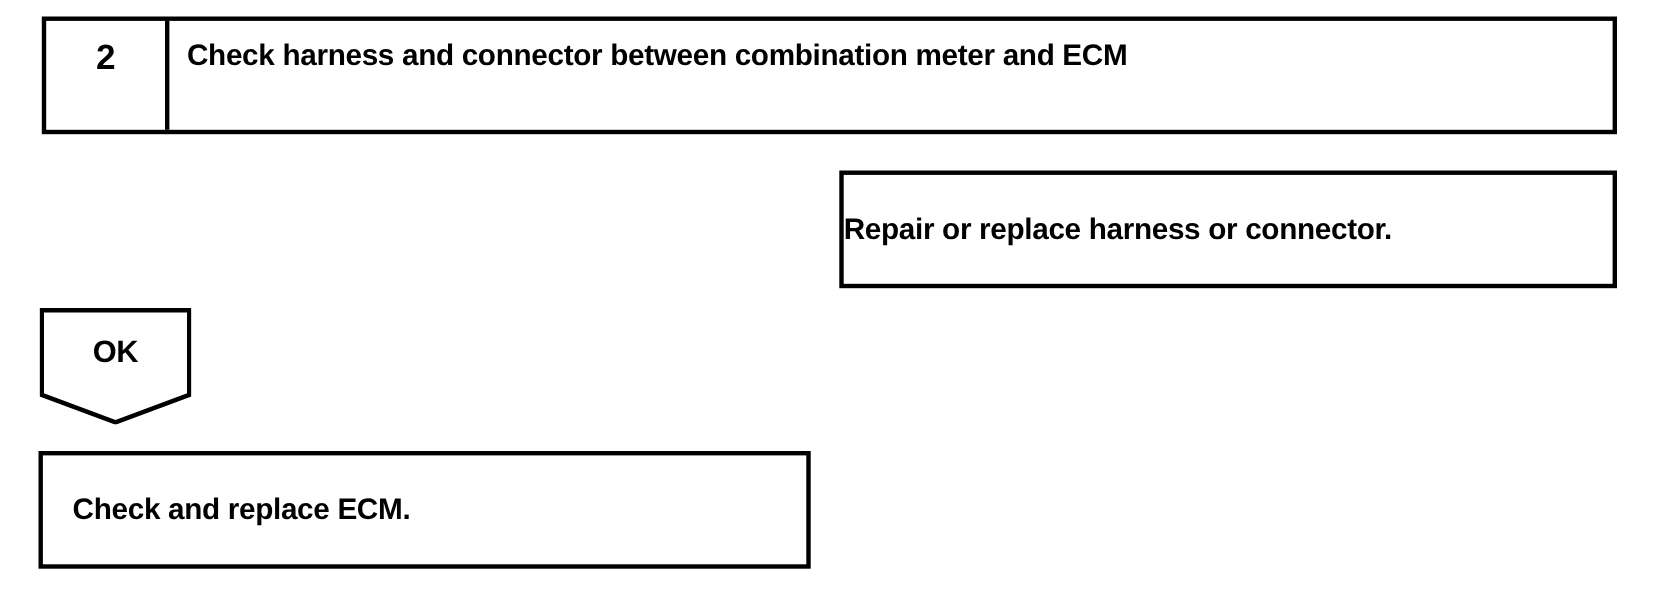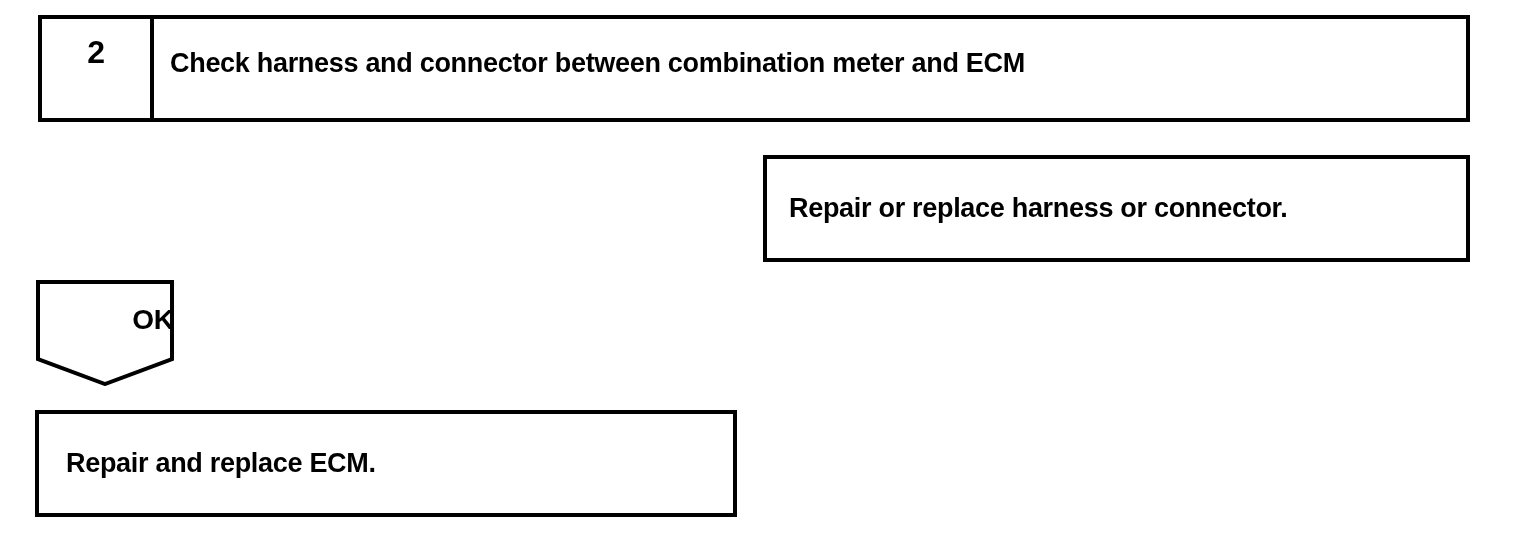--- a/index.html
+++ b/index.html
@@ -39,21 +39,20 @@
     text-align: center;
     padding-top: 15px;
     font-size: 32px;
     letter-spacing: -0.3px;
   }
   .step-title {
     flex: 1;
     padding: 16px 0 0 16px;
     font-size: 27px;
     letter-spacing: -0.3px;
-    margin-top: 13px;
   }
   
   .ng-shape {
     position: absolute;
     left: 635px;
     top: 156px;
     width: 116px;
     height: 105px;
   }
   .ng-shape svg { display: block; }
@@ -70,21 +69,20 @@
     letter-spacing: -0.3px;
   }
   
   .ng-action-box {
     left: 763px;
     top: 155px;
     width: 707px;
     height: 107px;
     display: flex;
     align-items: center;
-    padding-left: 22px;
     font-size: 27px;
     letter-spacing: -0.3px;
   }
   
   .ok-shape {
     position: absolute;
     left: 36px;
     top: 280px;
     width: 138px;
     height: 106px;
@@ -94,21 +92,20 @@
     position: absolute;
     left: 0;
     top: 0;
     width: 138px;
     height: 80px;
     display: flex;
     align-items: center;
     justify-content: center;
     font-size: 28px;
     letter-spacing: -0.3px;
-    margin-left: 48px;
   }
   
   .ok-action-box {
     left: 35px;
     top: 410px;
     width: 702px;
     height: 107px;
     display: flex;
     align-items: center;
     padding-left: 27px;
@@ -132,16 +129,16 @@
   </div>
 
   <div class="ok-shape">
     <svg width="138" height="106" viewBox="0 0 138 106">
       <polygon points="2,2 136,2 136,79 69,104 2,79" fill="#ffffff" stroke="#000000" stroke-width="4" stroke-linejoin="miter"></polygon>
     </svg>
     <span class="shape-label">OK</span>
   </div>
 
   <div class="box ok-action-box">
-    <span>Repair and replace ECM.</span>
+    <span>Check and replace ECM.</span>
   </div>
 
 </div>
 
 </body></html>

